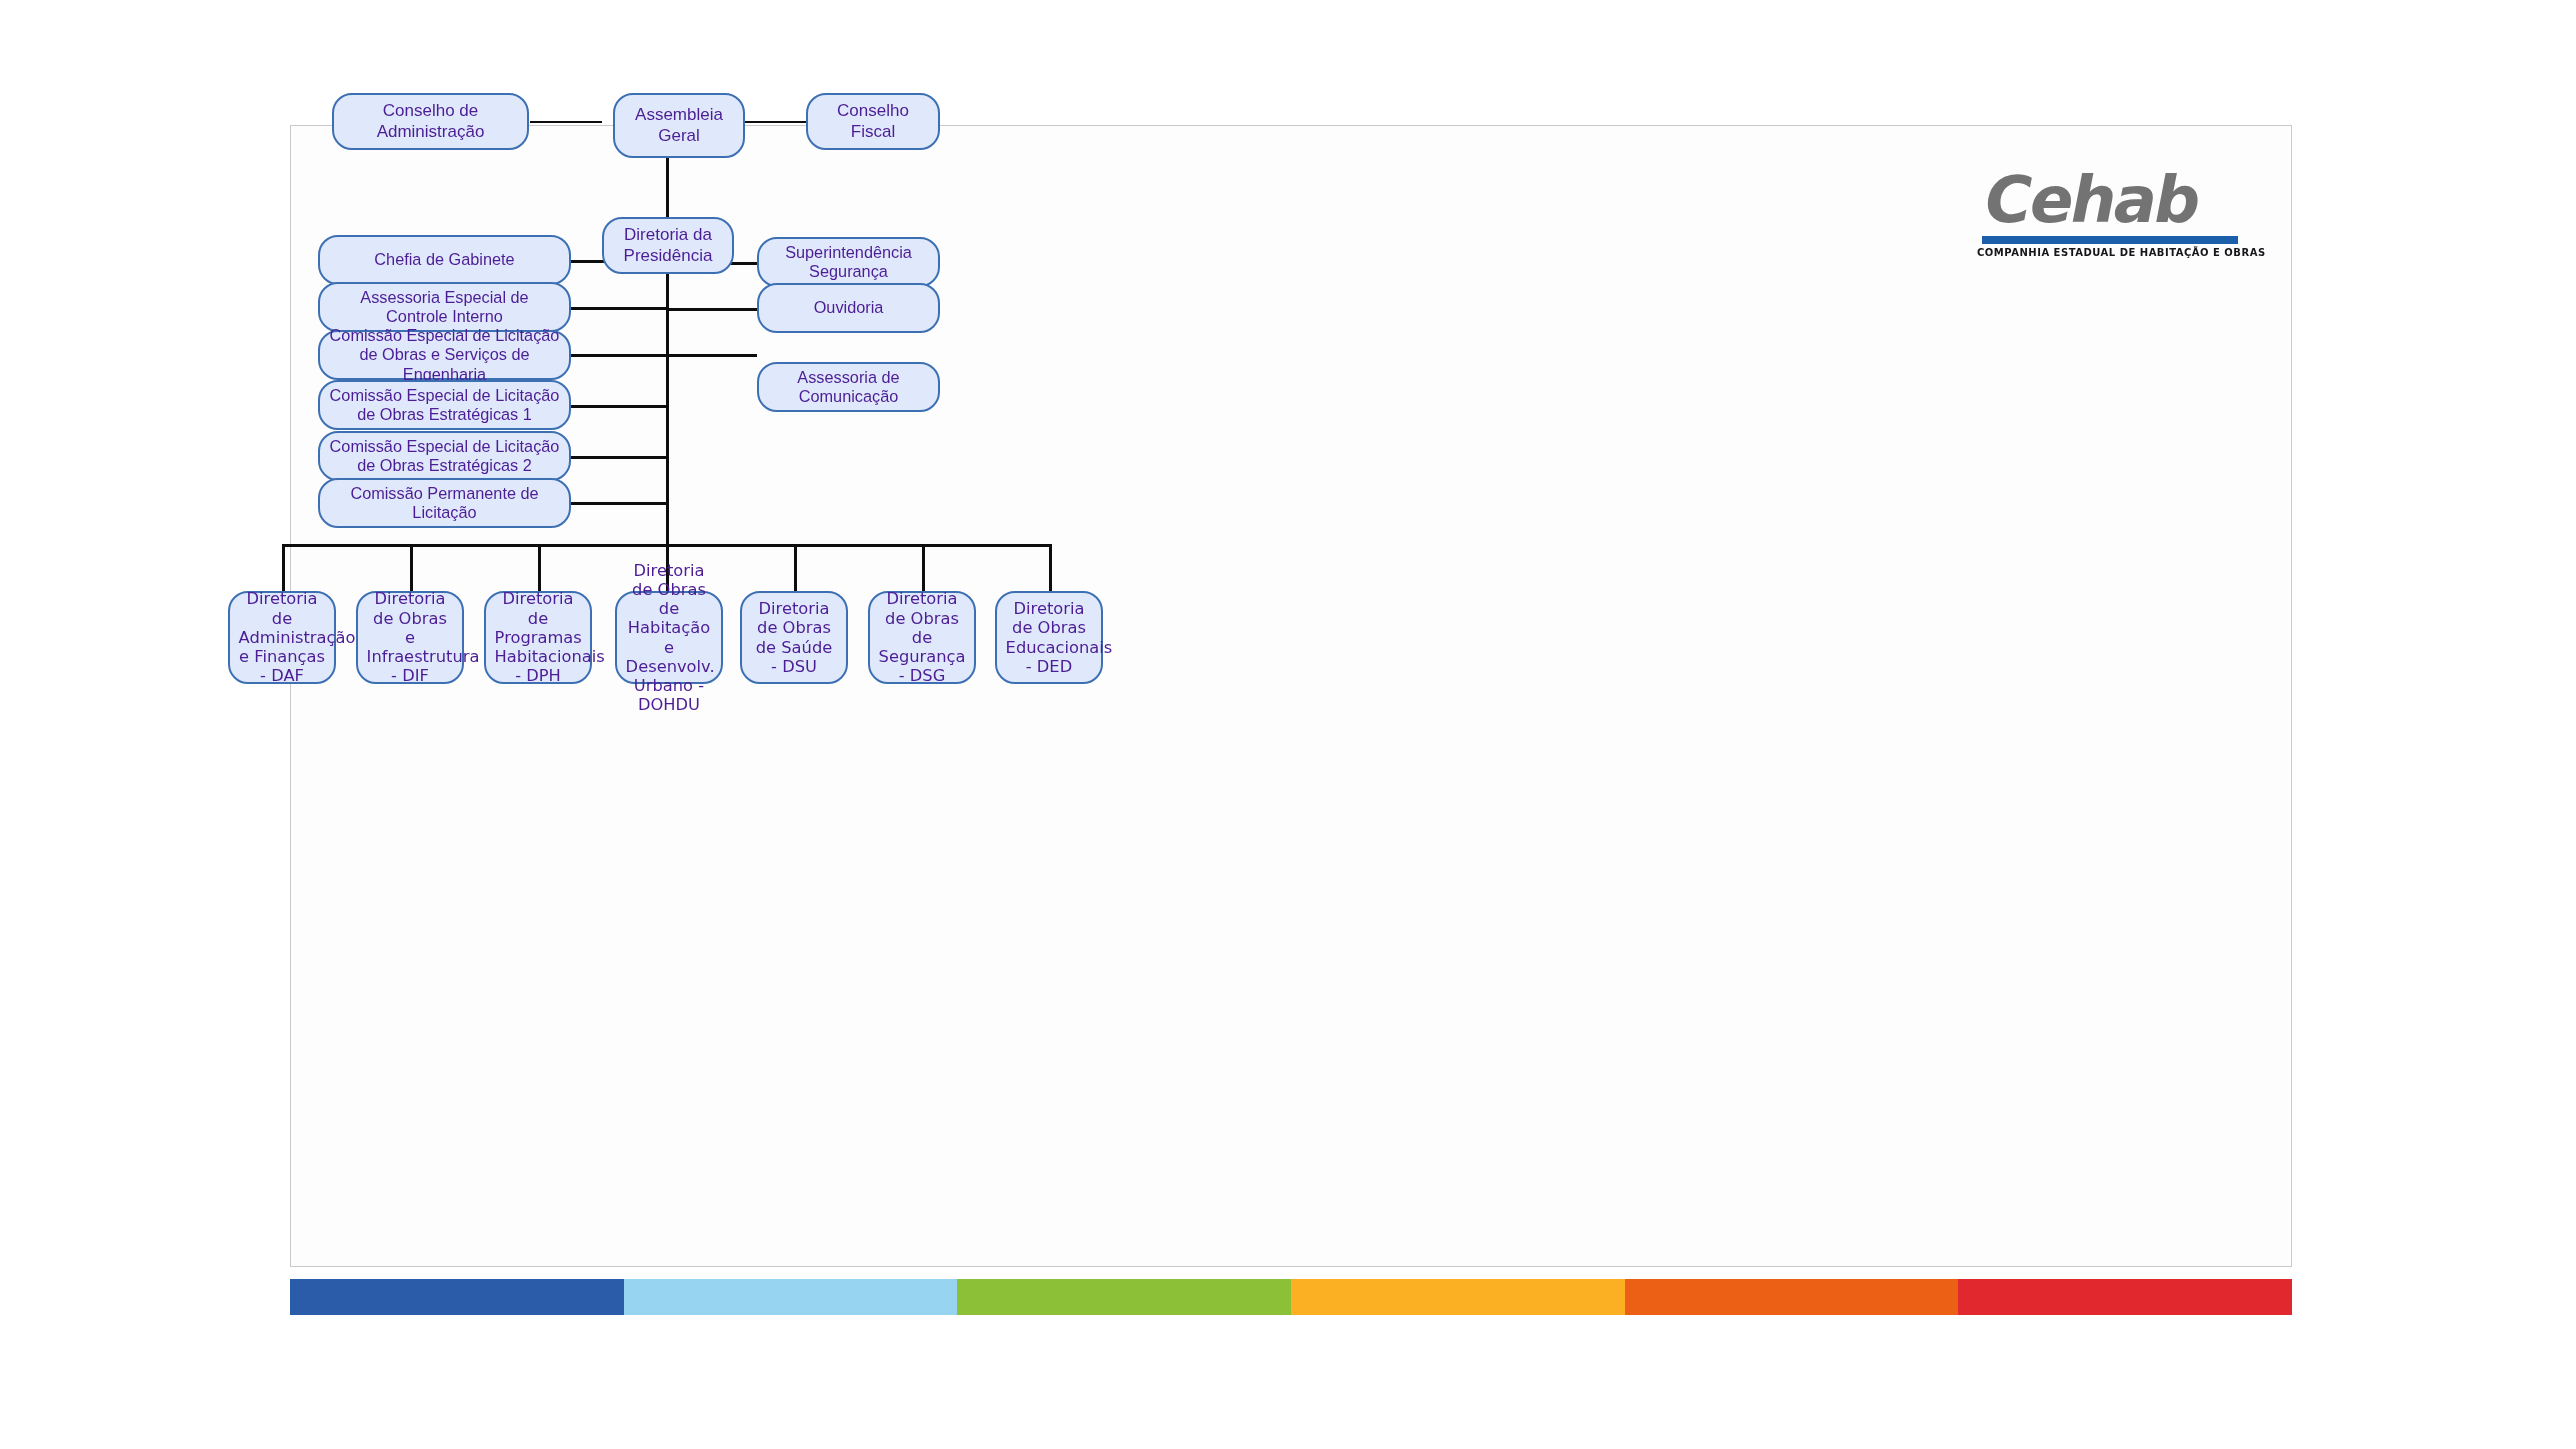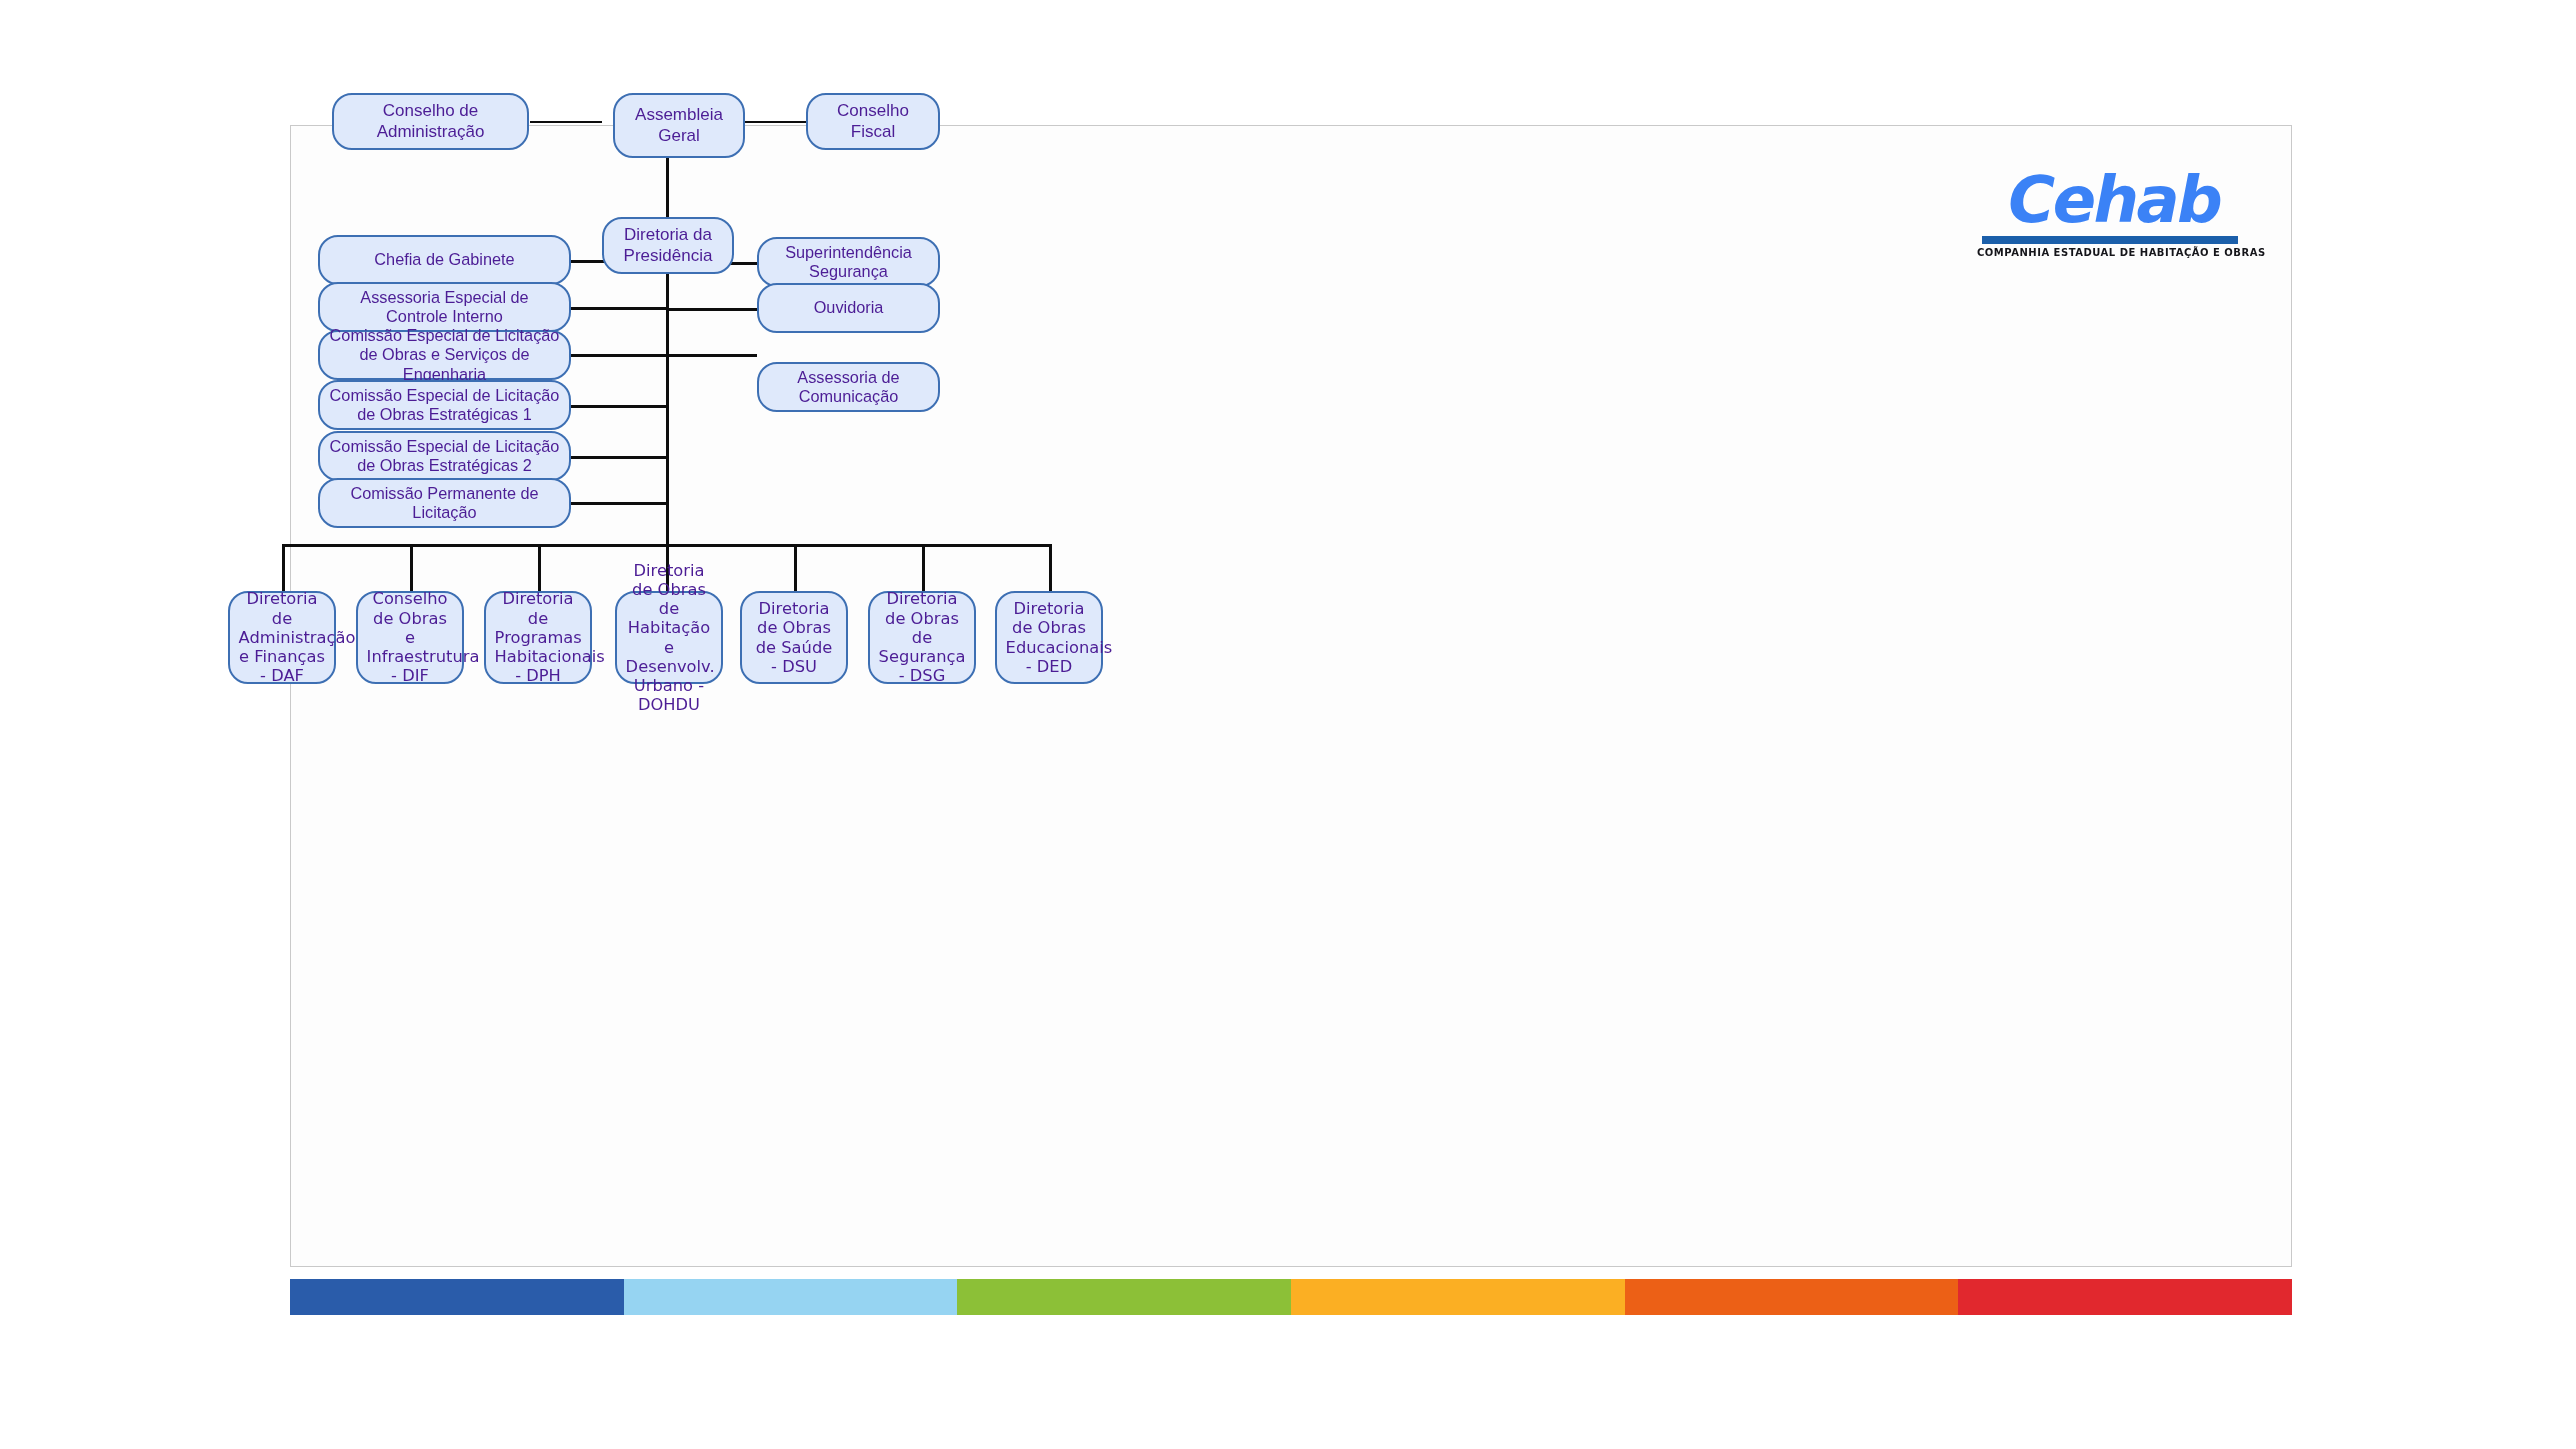--- a/index.html
+++ b/index.html
@@ -29,22 +29,22 @@
 
   
   .ln{position:absolute;background:#0d0d0d;z-index:2;}
   .lh{height:2.6px;}
   .lv{width:2.6px;}
 
   
   #logo{position:absolute;left:1977px;top:168px;width:266px;height:110px;z-index:6;}
   #logo-word{
     font-family:"DejaVu Sans",sans-serif;font-weight:bold;font-style:italic;
-    font-size:64px;line-height:65px;color:#3b82f6;letter-spacing:-2.6px;
-    text-align:center;padding-left:8.6px;
+    font-size:64px;line-height:65px;color:#737373;letter-spacing:-2.6px;
+    text-align:left;padding-left:8.6px;
   }
   #logo-rule{height:7.7px;background:#1b5faa;margin:3.4px 5.2px 3.4px 5.2px;}
   #logo-tag{
     font-family:"DejaVu Sans",sans-serif;font-weight:bold;font-size:10px;
     letter-spacing:0.5px;color:#15151a;text-align:center;white-space:nowrap;
   }
 
   
   #colorbar{
     position:absolute;left:290px;top:1279px;width:2002px;height:36px;
@@ -136,21 +136,21 @@
 
     <div class="node n-side" style="left:466px;top:204px;width:183px;height:50px;margin-top:32px;">
       <span>Assessoria de Comunicação</span>
     </div>
 
     <div class="node n-dir" style="left:-63px;top:465px;width:108px;height:93px;">
       <span>Diretoria de Administração e Finanças - DAF</span>
     </div>
 
     <div class="node n-dir" style="left:65px;top:465px;width:108px;height:93px;">
-      <span>Conselho de Obras e Infraestrutura - DIF</span>
+      <span>Diretoria de Obras e Infraestrutura - DIF</span>
     </div>
 
     <div class="node n-dir" style="left:193px;top:465px;width:108px;height:93px;">
       <span>Diretoria de Programas Habitacionais - DPH</span>
     </div>
 
     <div class="node n-dir" style="left:324px;top:465px;width:108px;height:93px;">
       <span>Diretoria de Obras de Habitação e Desenvolv. Urbano - DOHDU</span>
     </div>
 

